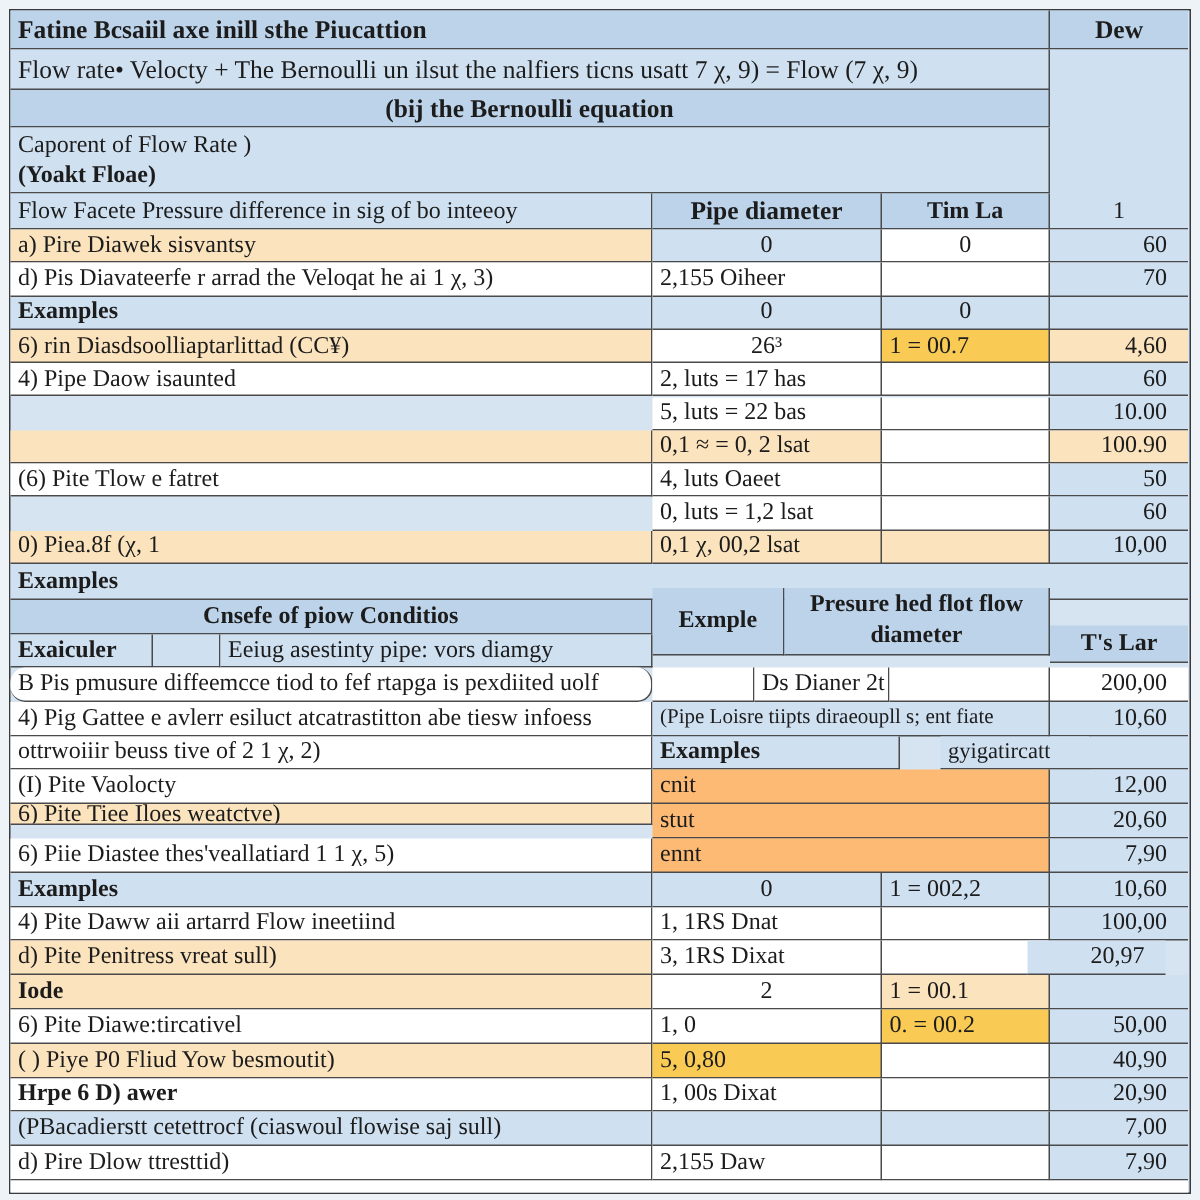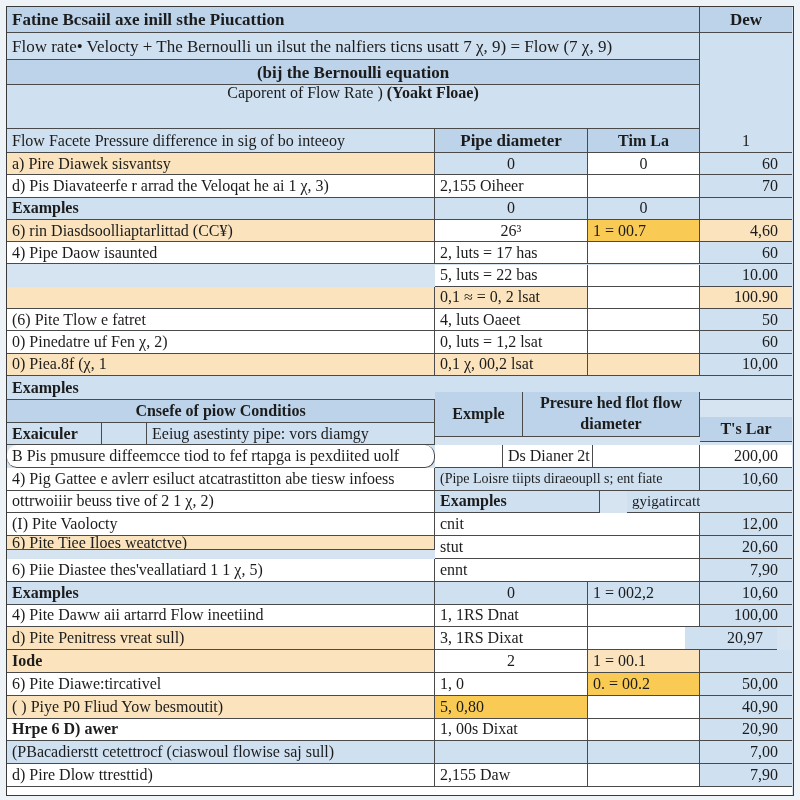--- a/index.html
+++ b/index.html
@@ -22,40 +22,40 @@
     padding: 0 5px; white-space: nowrap; overflow: hidden;
   }
   .b { font-weight: bold; }
   .c { justify-content: center; }
   .r { justify-content: flex-end; padding-right: 14px; }
   .blue { background: #cfe0f1; }
   .blue2 { background: #bcd3ea; }
   .white { background: #ffffff; }
   .peach { background: #fbe3bd; }
   .gold { background: #f9cb55; }
-  .grey { background: #ffffff; }
+  .grey { background: #fdba74; }
   .noborder-r { border-right: none; }
 </style>
 </head>
 <body>
 
 <div class="sheet">
 
   <div class="cell blue2 b" style="left:0;top:0;width:693px;height:26px;font-size:17px;">Fatine Bcsaiil axe inill sthe Piucattion</div>
   <div class="cell blue2 b c noborder-r" style="left:693px;top:0;width:92px;height:26px;font-size:17px;">Dew</div>
 
   <div class="cell blue" style="left:0;top:26px;width:693px;height:27px;font-size:17px;">
       <span>Flow rate• Velocty + The Bernoulli un ilsut the nalfiers ticns usatt 7 χ, 9) = Flow (7 χ, 9)</span>
     </div>
 
   <div class="cell blue noborder-r" style="left:693px;top:26px;width:92px;height:108px;"></div>
 
   <div class="cell blue2 b c" style="left:0;top:53px;width:693px;height:25px;font-size:17px;">(bij the Bernoulli equation</div>
 
-  <div class="cell blue" style="left:0;top:78px;width:693px;height:44px;flex-direction:row;align-items:flex-start;justify-content:center;gap:4px;">
+  <div class="cell blue" style="left:0;top:78px;width:693px;height:44px;flex-direction:column;align-items:flex-start;justify-content:center;gap:4px;">
     <span>Caporent of Flow Rate )</span>
     <span class="b">(Yoakt Floae)</span>
   </div>
 
   <div class="cell blue" style="left:0;top:122px;width:428px;height:24px;">Flow Facete Pressure difference in sig of bo inteeoy</div>
   <div class="cell blue2 b c" style="left:428px;top:122px;width:153px;height:24px;font-size:17px;">Pipe diameter</div>
   <div class="cell blue2 b c" style="left:581px;top:122px;width:112px;height:24px;">Tim La</div>
   <div class="cell blue c noborder-r" style="left:693px;top:122px;width:92px;height:24px;">1</div>
 
   <div id="s1"></div>
@@ -96,21 +96,20 @@
     <div class="cell white" style="left:581px;top:257.50000000000006px;width:112px;height:22.3px;"></div>
     <div class="cell blue r noborder-r" style="left:693px;top:257.50000000000006px;width:92px;height:22.3px;">10.00</div>
     <div class="cell peach" style="left:0;top:279.80000000000007px;width:428px;height:22.3px;"></div>
     <div class="cell peach" style="left:428px;top:279.80000000000007px;width:153px;height:22.3px;">0,1 ≈ = 0, 2 lsat</div>
     <div class="cell white" style="left:581px;top:279.80000000000007px;width:112px;height:22.3px;"></div>
     <div class="cell peach r noborder-r" style="left:693px;top:279.80000000000007px;width:92px;height:22.3px;">100.90</div>
     <div class="cell white" style="left:0;top:302.1000000000001px;width:428px;height:22.3px;">(6) Pite Tlow e fatret</div>
     <div class="cell white" style="left:428px;top:302.1000000000001px;width:153px;height:22.3px;">4, luts Oaeet</div>
     <div class="cell white" style="left:581px;top:302.1000000000001px;width:112px;height:22.3px;"></div>
     <div class="cell blue r noborder-r" style="left:693px;top:302.1000000000001px;width:92px;height:22.3px;">50</div>
-    <div class="cell white" style="left:0;top:324.4000000000001px;width:428px;height:22.3px;">0) Pinedatre uf Fen χ, 2)</div>
     <div class="cell white" style="left:428px;top:324.4000000000001px;width:153px;height:22.3px;">0, luts = 1,2 lsat</div>
     <div class="cell white" style="left:581px;top:324.4000000000001px;width:112px;height:22.3px;"></div>
     <div class="cell blue r noborder-r" style="left:693px;top:324.4000000000001px;width:92px;height:22.3px;">60</div>
     <div class="cell peach" style="left:0;top:346.7000000000001px;width:428px;height:22.3px;">0) Piea.8f (χ, 1</div>
     <div class="cell peach" style="left:428px;top:346.7000000000001px;width:153px;height:22.3px;">0,1 χ, 00,2 lsat</div>
     <div class="cell peach" style="left:581px;top:346.7000000000001px;width:112px;height:22.3px;"></div>
     <div class="cell blue r noborder-r" style="left:693px;top:346.7000000000001px;width:92px;height:22.3px;">10,00</div>
     <div class="cell white" style="left:0;top:438px;width:428px;height:22.8px;border-radius:10px;">B Pis pmusure diffeemcce tiod to fef rtapga is pexdiited uolf</div>
     <div class="cell white" style="left:428px;top:438px;width:68px;height:22.8px;"></div>
     <div class="cell white" style="left:496px;top:438px;width:90px;height:22.8px;">Ds Dianer 2t</div>

